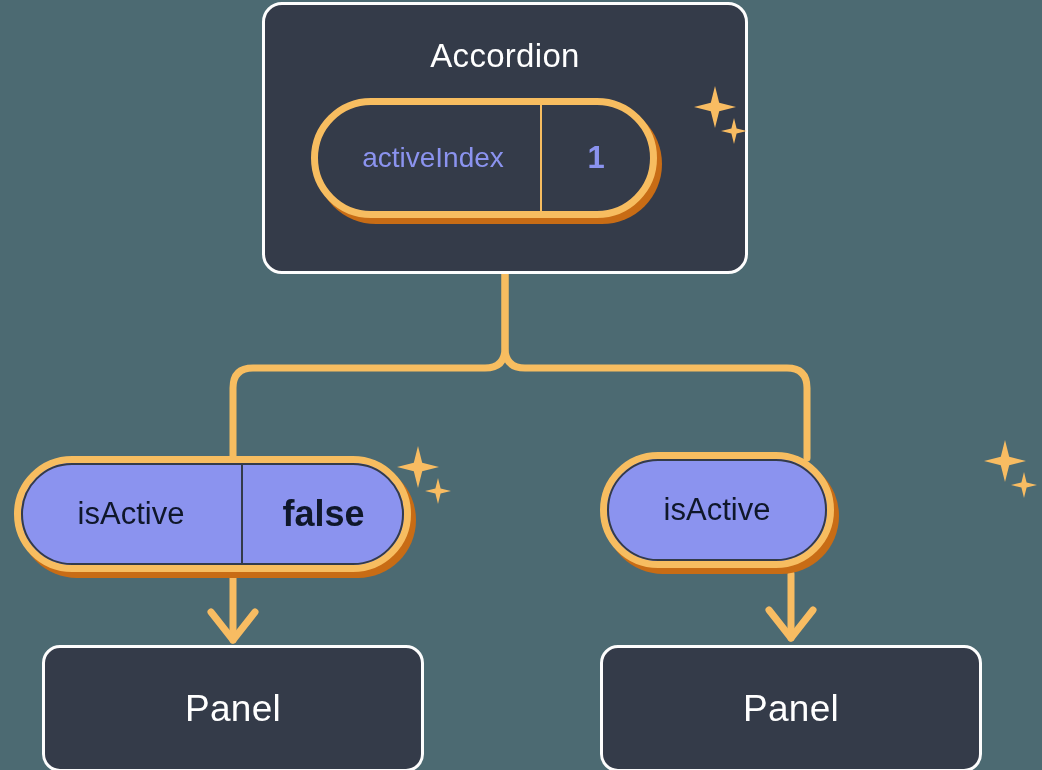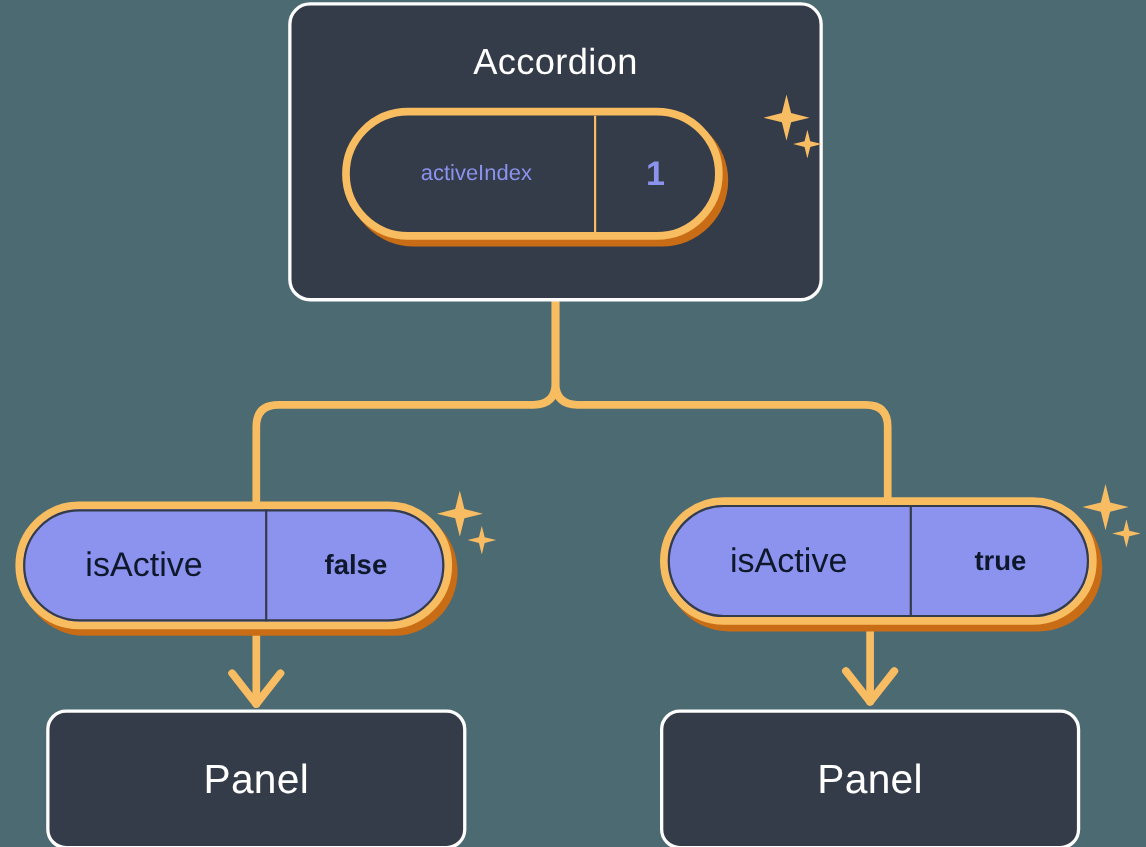--- a/index.html
+++ b/index.html
@@ -122,30 +122,30 @@
     color: #0f172a;
   }
   .pill.purple .pill-val {
     border-left: 2px solid #343b49;
     font-weight: 700;
   }
 
   
   #state-pill-wrap { left: 311px; top: 98px; }
   #state-pill { height: 120px; }
-  #state-pill .pill-key { width: 222px; font-size: 20px; padding-left: 8px; }
+  #state-pill .pill-key { width: 222px; font-size: 28px; padding-left: 8px; }
   #state-pill .pill-val { width: 110px; font-size: 31px; }
 
   
   #prop-pill-wrap-left  { left: 14px;  top: 456px; }
   #prop-pill-wrap-right { left: 600px; top: 452px; }
 
   .prop-pill { height: 116px; }
   .prop-pill .pill-key { width: 220px; font-size: 31px; }
-  .prop-pill .pill-val { width: 163px; font-size: 25px; }
+  .prop-pill .pill-val { width: 163px; font-size: 36px; }
 
   
   .sparkle-group {
     position: absolute;
     pointer-events: none;
   }
   .sparkle {
     position: absolute;
     background: #f8bc62;
   }
@@ -215,21 +215,20 @@
     <div class="sparkle small"></div>
   </div>
 
   <div class="card panel-card" id="panel-card-left">
     <div class="card-title panel-title">Panel</div>
   </div>
 
   <div class="pill-wrap" id="prop-pill-wrap-right">
     <div class="pill purple prop-pill">
       <div class="pill-key">isActive</div>
-      <div class="pill-val">true</div>
     </div>
   </div>
 
   <div class="sparkle-group" id="sparkles-right">
     <div class="sparkle big"></div>
     <div class="sparkle small"></div>
   </div>
 
   <div class="card panel-card" id="panel-card-right">
     <div class="card-title panel-title">Panel</div>

